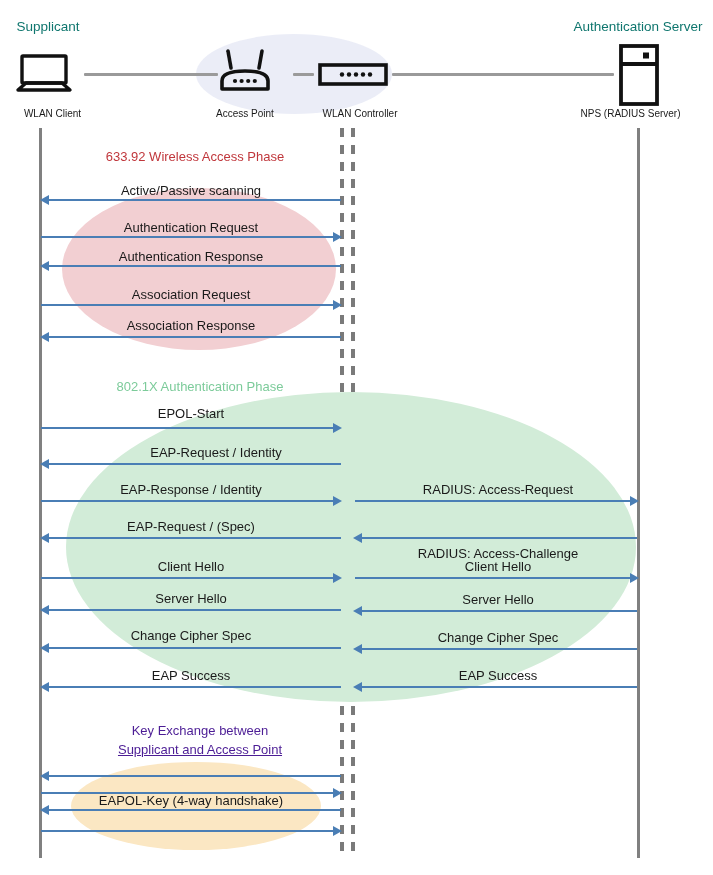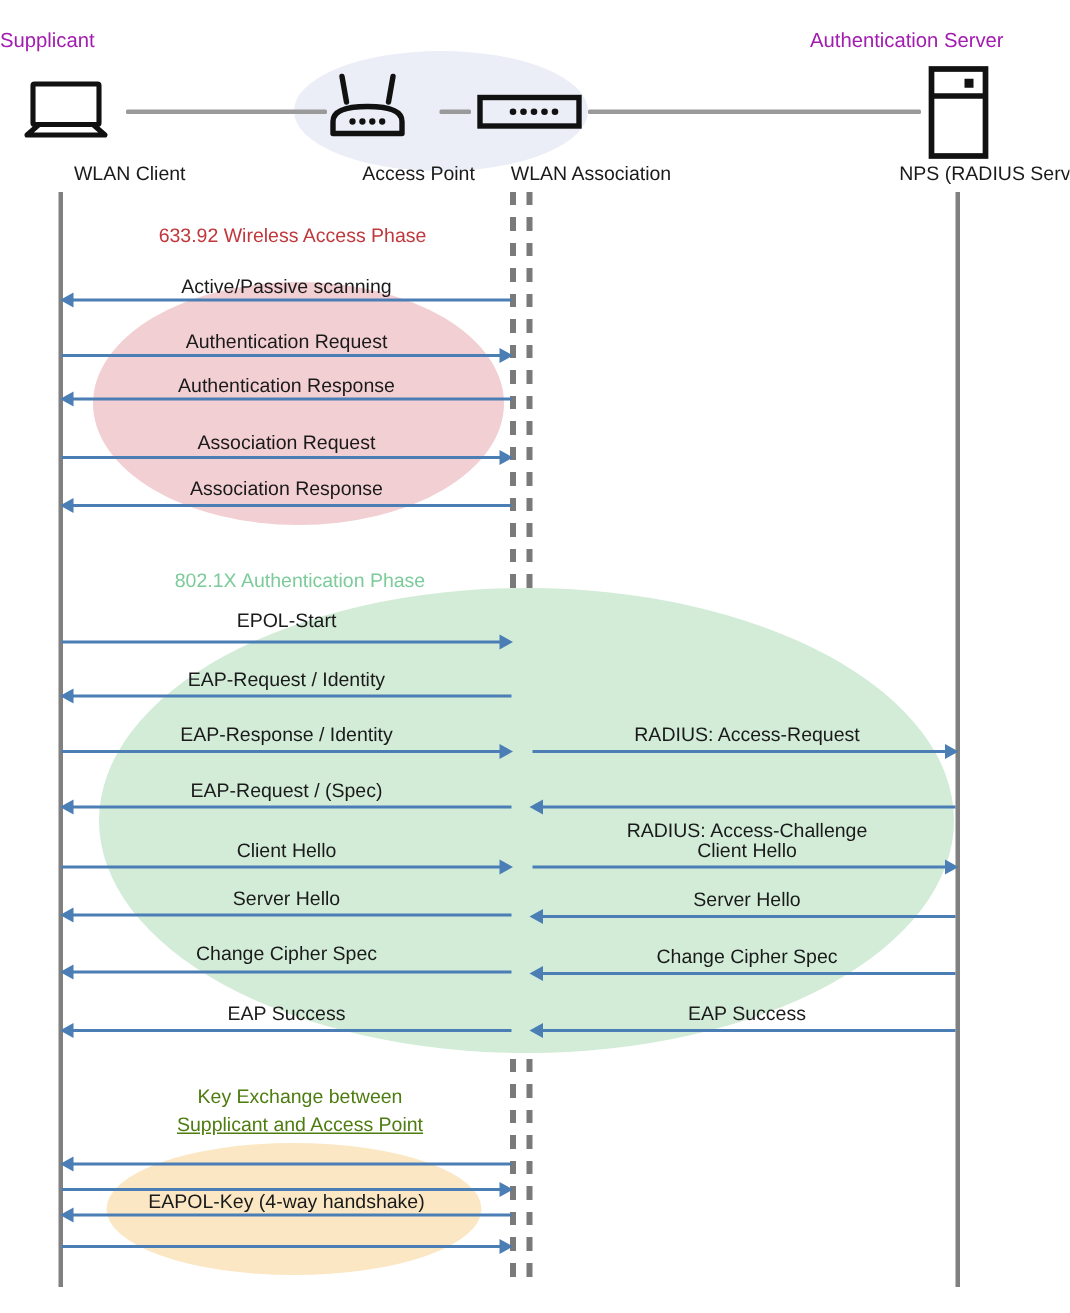--- a/index.html
+++ b/index.html
@@ -18,30 +18,30 @@
     position: relative;
     width: 713px;
     height: 875px;
     background: #ffffff;
   }
 
   
   .role-label {
     position: absolute;
     font-size: 13.5px;
-    color: #a21caf;
-    white-space: nowrap;
+    color: #0f766e;
+    white-space: nowrap;
+    text-align: center;
   }
   .actor-name {
     position: absolute;
-    font-size: 13px;
+    font-size: 10px;
     color: #1a1a1a;
     white-space: nowrap;
     text-align: center;
-    margin-left: 34px;
   }
 
   
   .auth-halo {
     position: absolute;
     left: 196px;
     top: 34px;
     width: 196px;
     height: 80px;
     border-radius: 50%;
@@ -88,21 +88,21 @@
   
   .phase-title {
     position: absolute;
     font-size: 13px;
     white-space: nowrap;
     text-align: center;
     line-height: 19px;
   }
   .title-red    { color: #c0373c; }
   .title-green  { color: #7ccb9a; }
-  .title-orange { color: #4d7c0f; }
+  .title-orange { color: #4c1d95; }
 
   
   .msg-line {
     position: absolute;
     height: 1.6px;
     background: #4a7eb5;
   }
   .arrowhead {
     position: absolute;
     width: 0; height: 0;
@@ -167,21 +167,21 @@
   <div class="icon" style="left:617px; top:44px;">
     <svg width="44" height="64" viewBox="0 0 44 64">
       <rect x="4" y="2" width="36" height="58" fill="none" stroke="#111" stroke-width="3.8"></rect>
       <line x1="4" y1="20" x2="40" y2="20" stroke="#111" stroke-width="3.8"></line>
       <rect x="26" y="8.5" width="6" height="6" fill="#111"></rect>
     </svg>
   </div>
 
   <div class="actor-name" style="left:0px; top:108px; width:105px;">WLAN Client</div>
   <div class="actor-name" style="left:190px; top:108px; width:110px;">Access Point</div>
-  <div class="actor-name" style="left:300px; top:108px; width:120px;">WLAN Association</div>
+  <div class="actor-name" style="left:300px; top:108px; width:120px;">WLAN Controller</div>
   <div class="actor-name" style="left:548px; top:108px; width:165px;">NPS (RADIUS Server)</div>
 
   <div class="lifeline-solid" style="left:39px;  top:128px; height:730px;"></div>
   <div class="lifeline-dashed" style="left:340px; top:128px; height:730px;"></div>
   <div class="lifeline-dashed" style="left:351px; top:128px; height:730px;"></div>
   <div class="lifeline-solid" style="left:637px; top:128px; height:730px;"></div>
 
   <div class="phase-ellipse ellipse-pink" style="left:62px; top:188px; width:274px; height:162px;"></div>
 
   <div class="phase-ellipse ellipse-green" style="left:66px; top:392px; width:570px; height:310px;"></div>
@@ -210,21 +210,21 @@
   <div class="arrowhead arrow-right" style="left:333px; top:300px;"></div>
 
   <div class="msg-label" style="left:42px; top:318px; width:298px;">Association Response</div>
   <div class="msg-line" style="left:46px; top:336px; width:295px;"></div>
   <div class="arrowhead arrow-left" style="left:40px; top:332px;"></div>
 
   <div class="msg-label" style="left:42px; top:406px; width:298px;">EPOL-Start</div>
   <div class="msg-line" style="left:41px; top:427px; width:294px;"></div>
   <div class="arrowhead arrow-right" style="left:333px; top:423px;"></div>
 
-  <div class="msg-label" style="left:42px; top:445px; width:298px;">EAP-Request / Identity</div>
+  <div class="msg-label" style="left:42px; top:445px; width:298px;padding-left:25px;">EAP-Request / Identity</div>
   <div class="msg-line" style="left:46px; top:463px; width:295px;"></div>
   <div class="arrowhead arrow-left" style="left:40px; top:459px;"></div>
 
   <div class="msg-label" style="left:42px; top:482px; width:298px;">EAP-Response / Identity</div>
   <div class="msg-line" style="left:41px; top:500px; width:294px;"></div>
   <div class="arrowhead arrow-right" style="left:333px; top:496px;"></div>
 
   <div class="msg-label" style="left:42px; top:519px; width:298px;">EAP-Request / (Spec)</div>
   <div class="msg-line" style="left:46px; top:537px; width:295px;"></div>
   <div class="arrowhead arrow-left" style="left:40px; top:533px;"></div>

